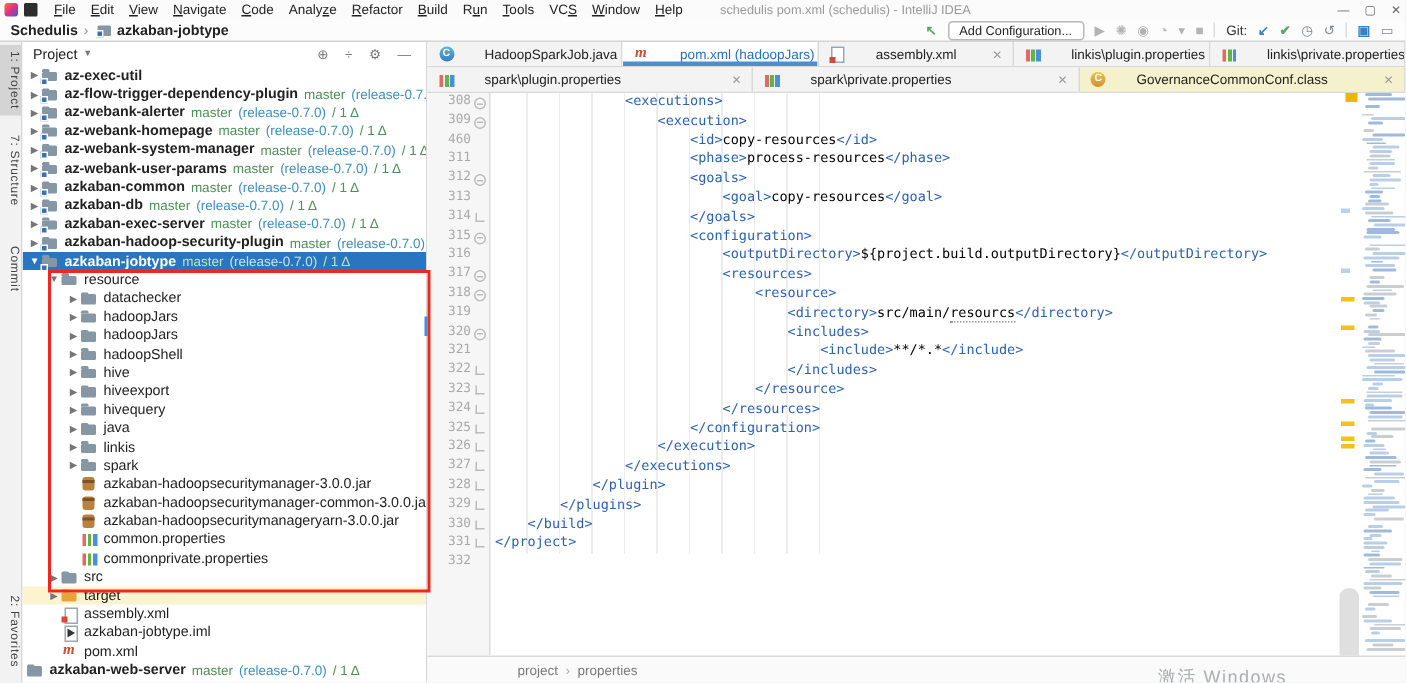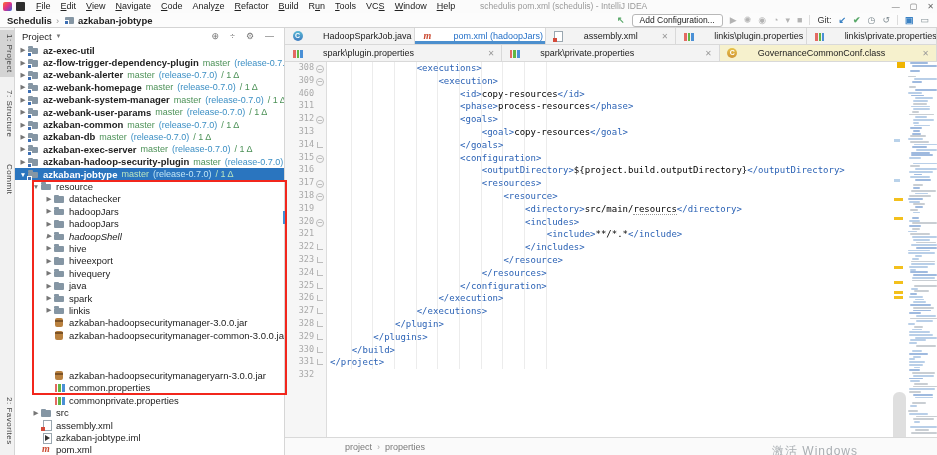--- a/index.html
+++ b/index.html
@@ -309,21 +309,21 @@
         <div class="trow" style="padding-left: 29px;">
           <span class="arrow">▶</span>
           <span class="ico ico-folder"></span>
           <span class="tlabel">hadoopJars</span>
         </div>
         <div class="trow" style="padding-left: 29px;">
           <span class="arrow">▶</span>
           <span class="ico ico-folder"></span>
           <span class="tlabel">hadoopJars</span>
         </div>
-        <div class="trow" style="padding-left: 29px; font-style: italic;">
+        <div class="trow" style="padding-left: 29px;">
           <span class="arrow">▶</span>
           <span class="ico ico-folder"></span>
           <span class="tlabel">hadoopShell</span>
         </div>
         <div class="trow" style="padding-left: 29px;">
           <span class="arrow">▶</span>
           <span class="ico ico-folder"></span>
           <span class="tlabel">hive</span>
         </div>
         <div class="trow" style="padding-left: 29px;">
@@ -337,56 +337,61 @@
           <span class="tlabel">hivequery</span>
         </div>
         <div class="trow" style="padding-left: 29px;">
           <span class="arrow">▶</span>
           <span class="ico ico-folder"></span>
           <span class="tlabel">java</span>
         </div>
         <div class="trow" style="padding-left: 29px;">
           <span class="arrow">▶</span>
           <span class="ico ico-folder"></span>
+          <span class="tlabel">linkis</span>
+        </div>
+        <div class="trow" style="padding-left: 29px;">
+          <span class="arrow">▶</span>
+          <span class="ico ico-folder"></span>
           <span class="tlabel">spark</span>
-        </div>
-        <div class="trow" style="padding-left: 29px;">
-          <span class="arrow">▶</span>
-          <span class="ico ico-folder"></span>
-          <span class="tlabel">linkis</span>
         </div>
         <div class="trow" style="padding-left: 29px;">
           <span class="arrow"></span>
           <span class="ico ico-jar"></span>
           <span class="tlabel">azkaban-hadoopsecuritymanager-3.0.0.jar</span>
         </div>
         <div class="trow" style="padding-left: 29px;">
           <span class="arrow"></span>
           <span class="ico ico-jar"></span>
           <span class="tlabel">azkaban-hadoopsecuritymanager-common-3.0.0.jar</span>
         </div>
-        <div class="trow" style="padding-left: 29px; margin-top: 28px;">
+        <div class="trow" style="padding-left: 29px;">
           <span class="arrow"></span>
           <span class="ico ico-jar"></span>
           <span class="tlabel">azkaban-hadoopsecuritymanageryarn-3.0.0.jar</span>
         </div>
         <div class="trow" style="padding-left: 29px;">
           <span class="arrow"></span>
           <span class="ico ico-props"></span>
           <span class="tlabel">common.properties</span>
         </div>
         <div class="trow" style="padding-left: 29px;">
           <span class="arrow"></span>
           <span class="ico ico-props"></span>
           <span class="tlabel">commonprivate.properties</span>
         </div>
         <div class="trow" style="padding-left: 16px;">
           <span class="arrow">▶</span>
           <span class="ico ico-folder"></span>
           <span class="tlabel">src</span>
+        </div>
+        <div class="trow highlighted" style="padding-left: 16px;">
+          <span class="arrow">▶</span>
+          <span class="ico ico-folder-excl"></span>
+          <span class="tlabel">target</span>
         </div>
         <div class="trow" style="padding-left: 16px;">
           <span class="arrow"></span>
           <span class="ico ico-xml-assembly"></span>
           <span class="tlabel">assembly.xml</span>
         </div>
         <div class="trow" style="padding-left: 16px;">
           <span class="arrow"></span>
           <span class="ico ico-iml"></span>
           <span class="tlabel">azkaban-jobtype.iml</span>

